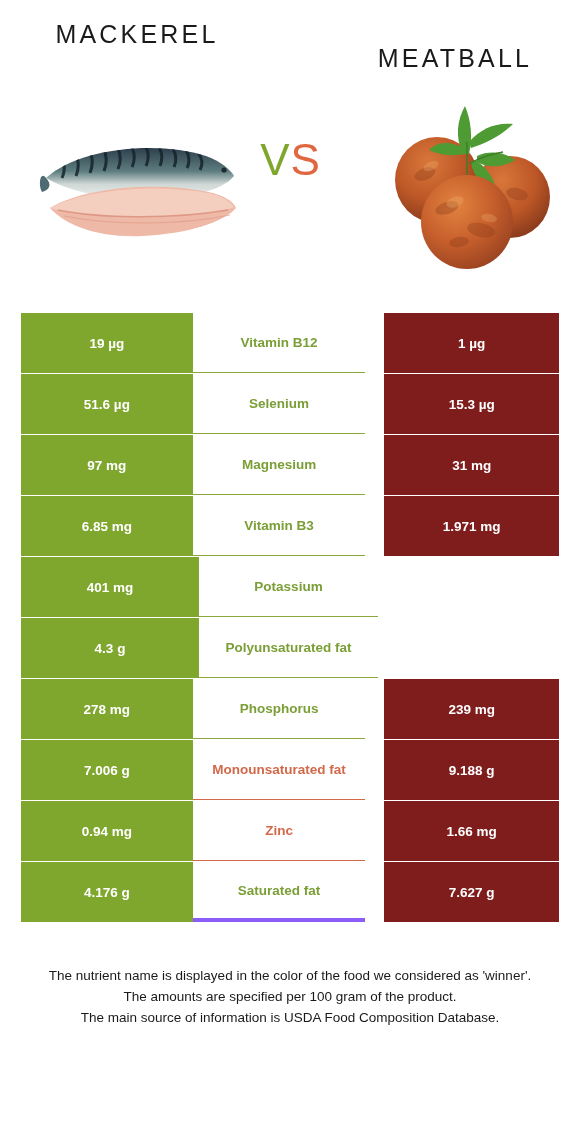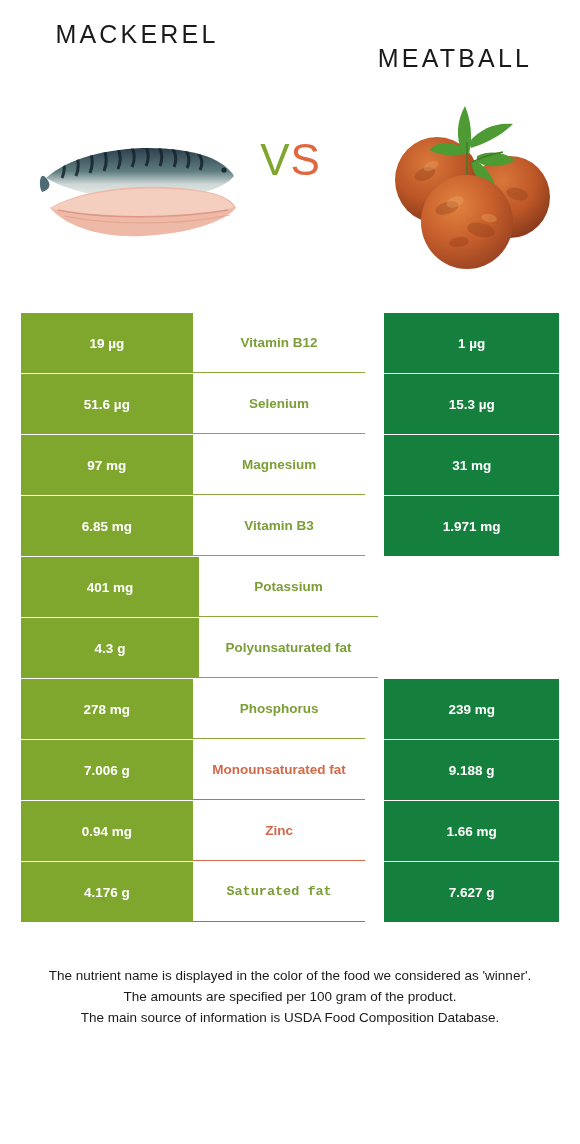--- a/index.html
+++ b/index.html
@@ -90,25 +90,25 @@
     background: #7FA72E;
     color: #ffffff;
   }
   .cell-mid {
     width: 179px;
     background: #ffffff;
     border-bottom: 1px solid #8BA83C;
     font-size: 13.5px;
     font-weight: 600;
   }
-  .row:last-child .cell-mid { border-bottom: 1px solid #8b5cf6; font-family: Liberation Mono, monospace; }
+  .row:last-child .cell-mid { border-bottom: 4px solid #8b5cf6; }
   .cell-mid.win-right { border-bottom: 1px solid #D2694A; }
   .cell-right {
     width: 181px;
-    background: #15803d;
+    background: #7f1d1d;
     color: #ffffff;
     margin-left: 19px;
   }
   .label-green  { color: #7B9E36; }
   .label-orange { color: #D2694A; }
 
   
   .footer {
     position: absolute;
     left: 0;

